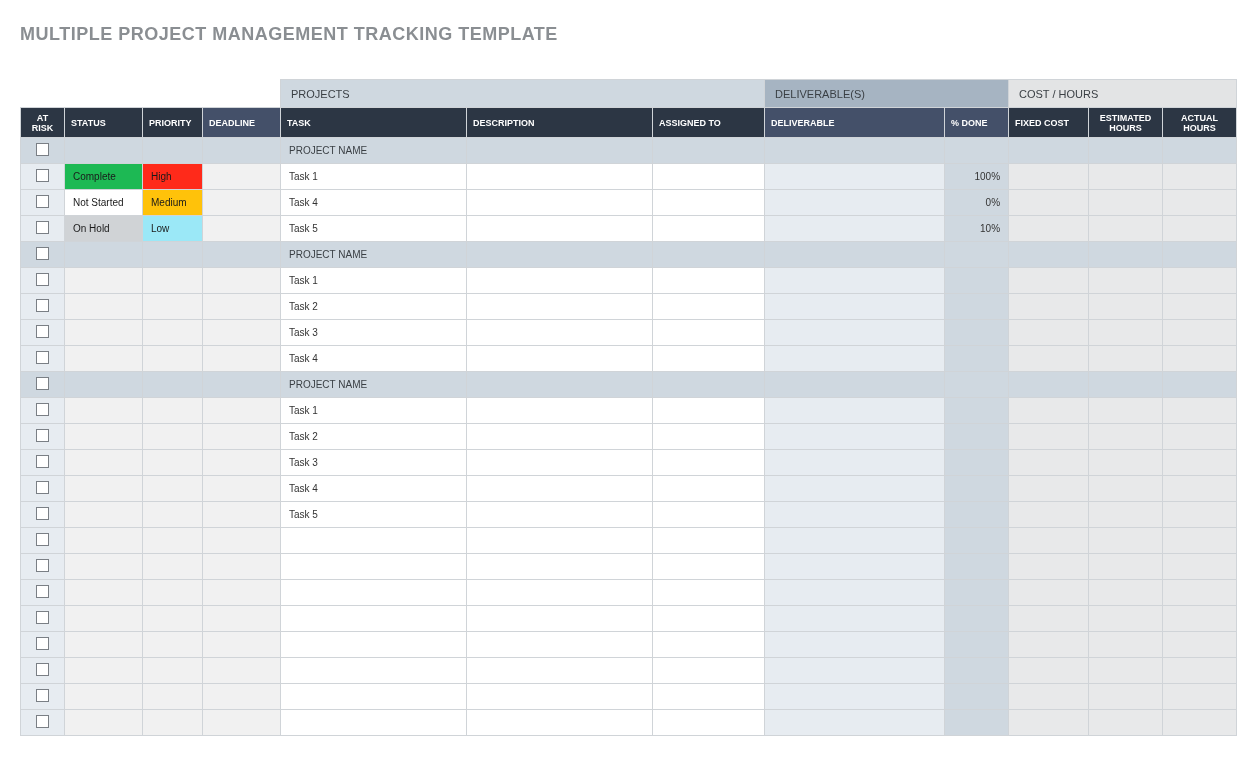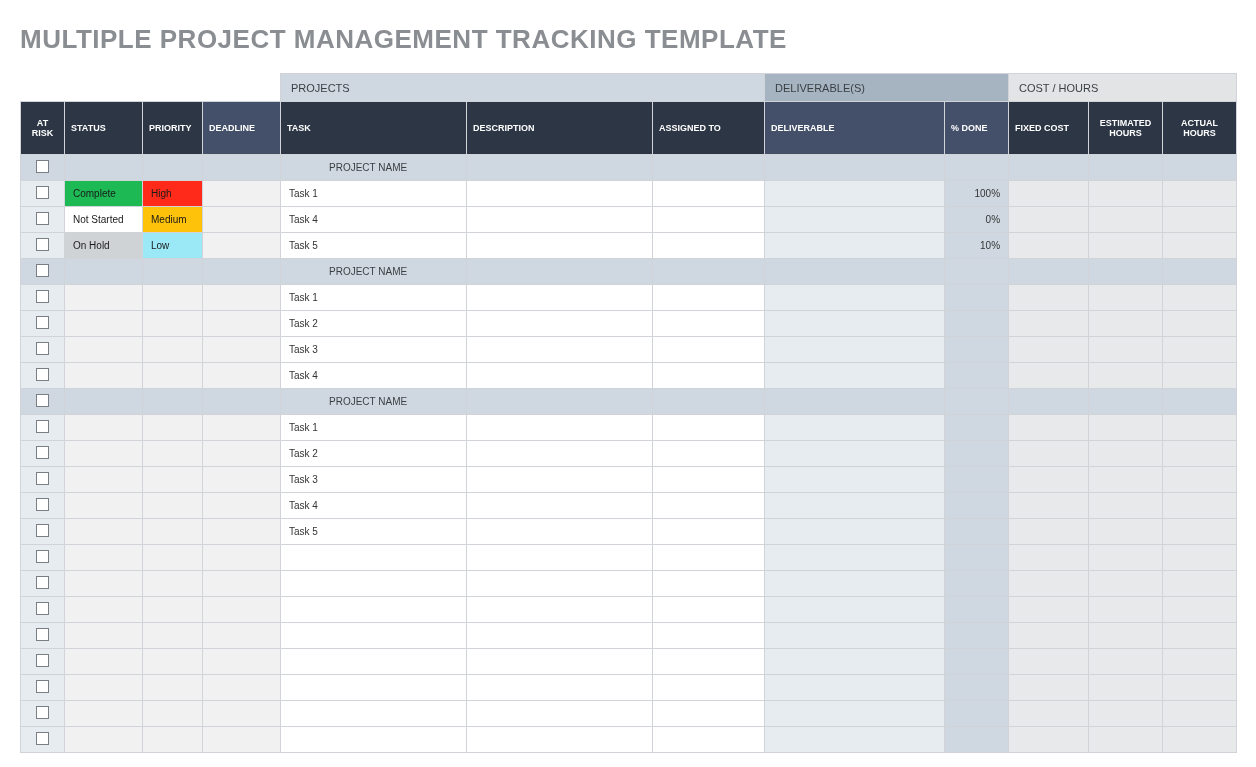--- a/index.html
+++ b/index.html
@@ -4,25 +4,25 @@
 <style>
   * { box-sizing: border-box; }
   body {
     margin: 0;
     padding: 20px;
     font-family: Arial, Helvetica, sans-serif;
     background: #ffffff;
     color: #333;
   }
   h1.page-title {
-    font-size: 26px;
+    font-size: 18px;
     font-weight: 700;
     color: #8a8e92;
     letter-spacing: 0.5px;
-    margin: 4px 0 18px 0;
+    margin: 4px 0 34px 0;
   }
   table.tracker {
     border-collapse: collapse;
     width: 1216px;
     table-layout: fixed;
   }
   table.tracker th, table.tracker td {
     border: 1px solid #d0d4d8;
     padding: 0;
     height: 26px;
@@ -52,21 +52,21 @@
   .grp-projects{ background: #cfd8e0; color: #3a3f44; }
   .grp-deliv   { background: #a6b4c2; color: #3a3f44; }
   .grp-cost    { background: #e3e4e5; color: #3a3f44; }
 
   
   tr.colhdr-row th {
     color: #ffffff;
     font-size: 9px;
     font-weight: 700;
     text-align: left;
-    padding: 16px 6px;
+    padding: 4px 6px;
     height: 30px;
     vertical-align: middle;
   }
   tr.colhdr-row th.center { text-align: center; }
   .hdr-dark   { background: #2c3644; }
   .hdr-slate  { background: #445069; }
   .hdr-dark2  { background: #2c3644; }
   .hdr-slate2 { background: #445069; }
   .hdr-dark3  { background: #2c3644; }
 
@@ -79,21 +79,21 @@
   td.bg-desc     { background: #ffffff; }
   td.bg-assigned { background: #ffffff; }
   td.bg-deliv    { background: #e7ecf1; }
   td.bg-done     { background: #cfd8e0; text-align: right; }
   td.bg-fixed    { background: #e8e9ea; }
   td.bg-est      { background: #e8e9ea; }
   td.bg-act      { background: #e8e9ea; }
 
   
   tr.section-row td { background: #cfd8e0; }
-  tr.section-row td.bg-task .cell-inner { font-weight: 400; color: #3a3f44; margin-left: 40px; }
+  tr.section-row td.bg-task .cell-inner { font-weight: 400; color: #3a3f44; }
 
   
   .chk {
     display: inline-block;
     width: 13px;
     height: 13px;
     border: 1px solid #7a7f85;
     background: #ffffff;
     margin: 0 auto;
     position: relative;

